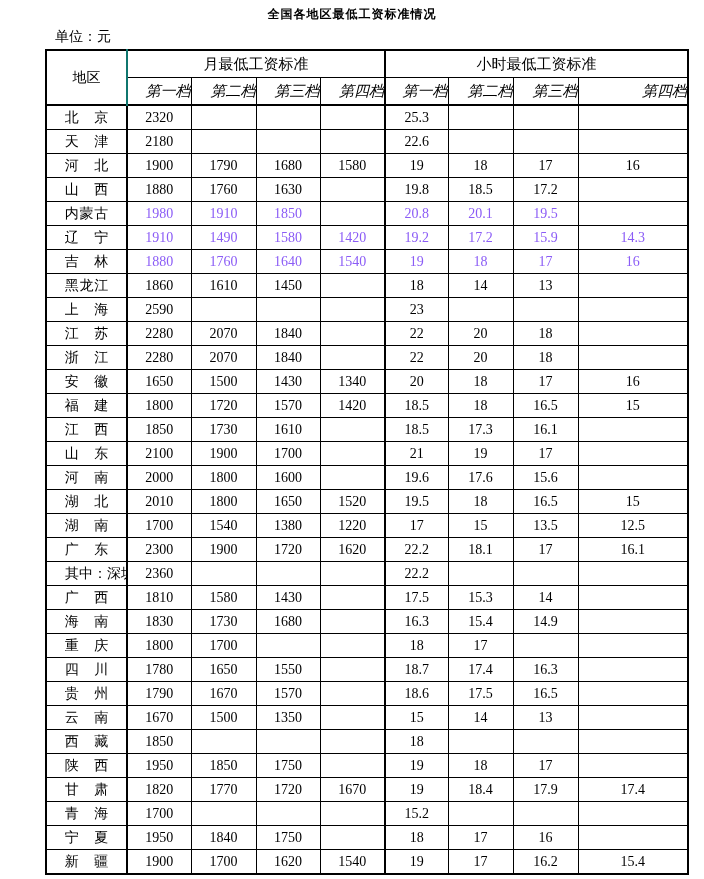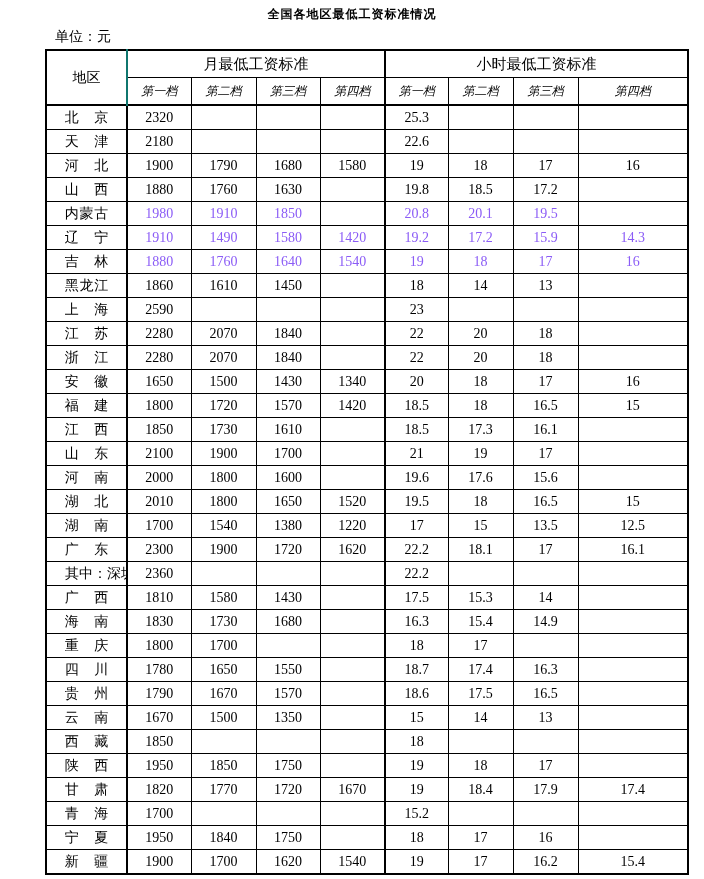--- a/index.html
+++ b/index.html
@@ -22,21 +22,21 @@
   }
   th, td {
     border:1px solid #000; padding:0;
     overflow:hidden; white-space:nowrap;
     height:23px; vertical-align:middle;
   }
   thead th {font-weight:normal; height:26px;}
   thead {border-bottom:2px solid #000;}
   .region-h {font-size:14px; text-align:center; border-right:2px solid #0f766e;}
   .group-h {font-size:15px; text-align:center;}
-  .tier-h {font-style:italic; font-size:12px; text-align:center;}
+  .tier-h {font-style:italic; font-size:15px; text-align:right;}
   .sec-start {border-left:2px solid #000;}
   td.region {text-align:center; font-size:14px; border-right:2px solid #000;}
   td.num {text-align:center; font-size:14px;}
   .rn {display:inline-block; width:3.1em; text-align:justify; text-align-last:justify;}
   tr.indent-row td.region {text-align:left; padding-left:18px;}
   tr.indent-row .rn {width:auto; min-width:0; text-align-last:auto;}
   tr.muted td.num {color:#8b5cf6;}
 </style>
 </head>
 <body>

